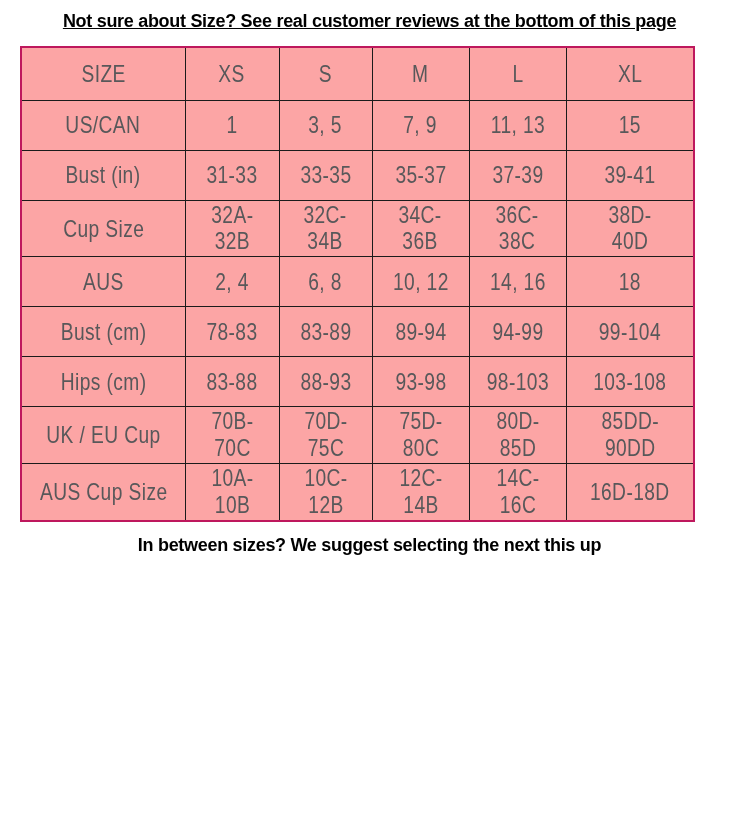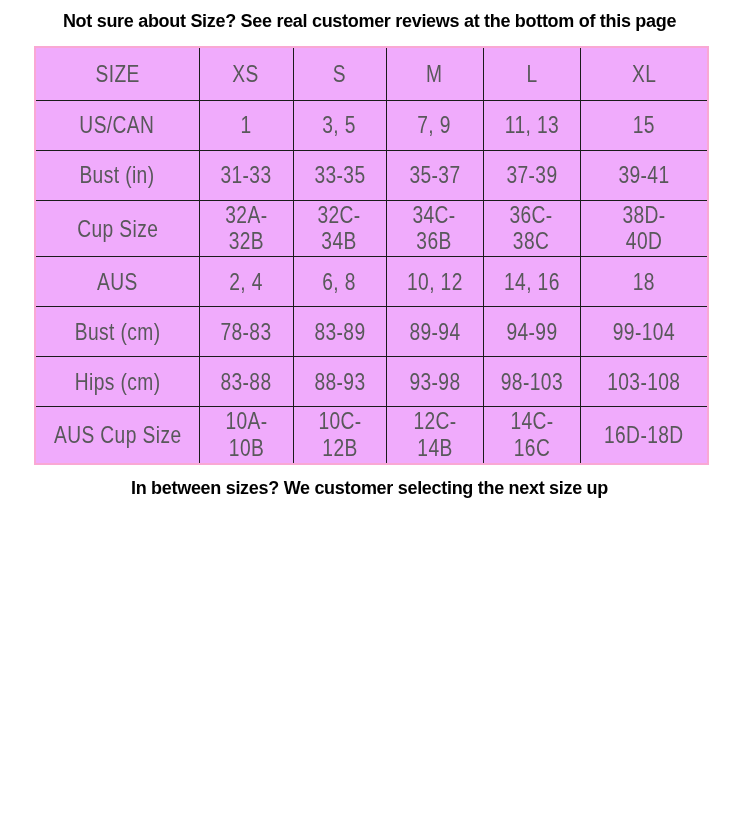--- a/index.html
+++ b/index.html
@@ -18,30 +18,30 @@
     padding-top: 11px;
   }
   .note {
     font-weight: bold;
     color: #000000;
     font-size: 18px;
     text-align: center;
     letter-spacing: -0.3px;
     line-height: 1.2;
   }
-  .note-top { margin: 0 8px 13px 8px; }
+  .note-top { margin: 0 8px 13px 8px; text-decoration: underline; }
   .note-bottom { margin: 13px 8px 0 8px; }
 
   table.chart {
     border-collapse: collapse;
     table-layout: fixed;
     width: 673px;
-    margin-left: 34px;
-    border: 2px solid #f9a8d4;
-    background: #f0abfc;
+    margin-left: 20px;
+    border: 2px solid #be185d;
+    background: #fca5a5;
   }
   col.c-label { width: 164px; }
   col.c-xs    { width: 94px;  }
   col.c-s     { width: 93px;  }
   col.c-m     { width: 97px;  }
   col.c-l     { width: 97px;  }
   col.c-xl    { width: 128px; }
 
   th, td {
     border: 1.5px solid #1b1b1b;
@@ -140,25 +140,33 @@
         </tr>
         <tr>
           <th><span class="cnd">Hips (cm)</span></th>
           <td><span class="cnd">83-88</span></td>
           <td><span class="cnd">88-93</span></td>
           <td><span class="cnd">93-98</span></td>
           <td><span class="cnd">98-103</span></td>
           <td><span class="cnd">103-108</span></td>
         </tr>
         <tr>
+          <th><span class="cnd">UK / EU Cup</span></th>
+          <td><span class="cnd">70B-70C</span></td>
+          <td><span class="cnd">70D-75C</span></td>
+          <td><span class="cnd">75D-80C</span></td>
+          <td><span class="cnd">80D-85D</span></td>
+          <td><span class="cnd">85DD-90DD</span></td>
+        </tr>
+        <tr>
           <th><span class="cnd">AUS Cup Size</span></th>
           <td><span class="cnd">10A-10B</span></td>
           <td><span class="cnd">10C-12B</span></td>
           <td><span class="cnd">12C-14B</span></td>
           <td><span class="cnd">14C-16C</span></td>
           <td><span class="cnd">16D-18D</span></td>
         </tr>
       </tbody>
   </table>
 
-  <div class="note note-bottom">In between sizes? We customer selecting the next size up</div>
+  <div class="note note-bottom">In between sizes? We suggest selecting the next this up</div>
 
 </div>
 
 </body></html>

